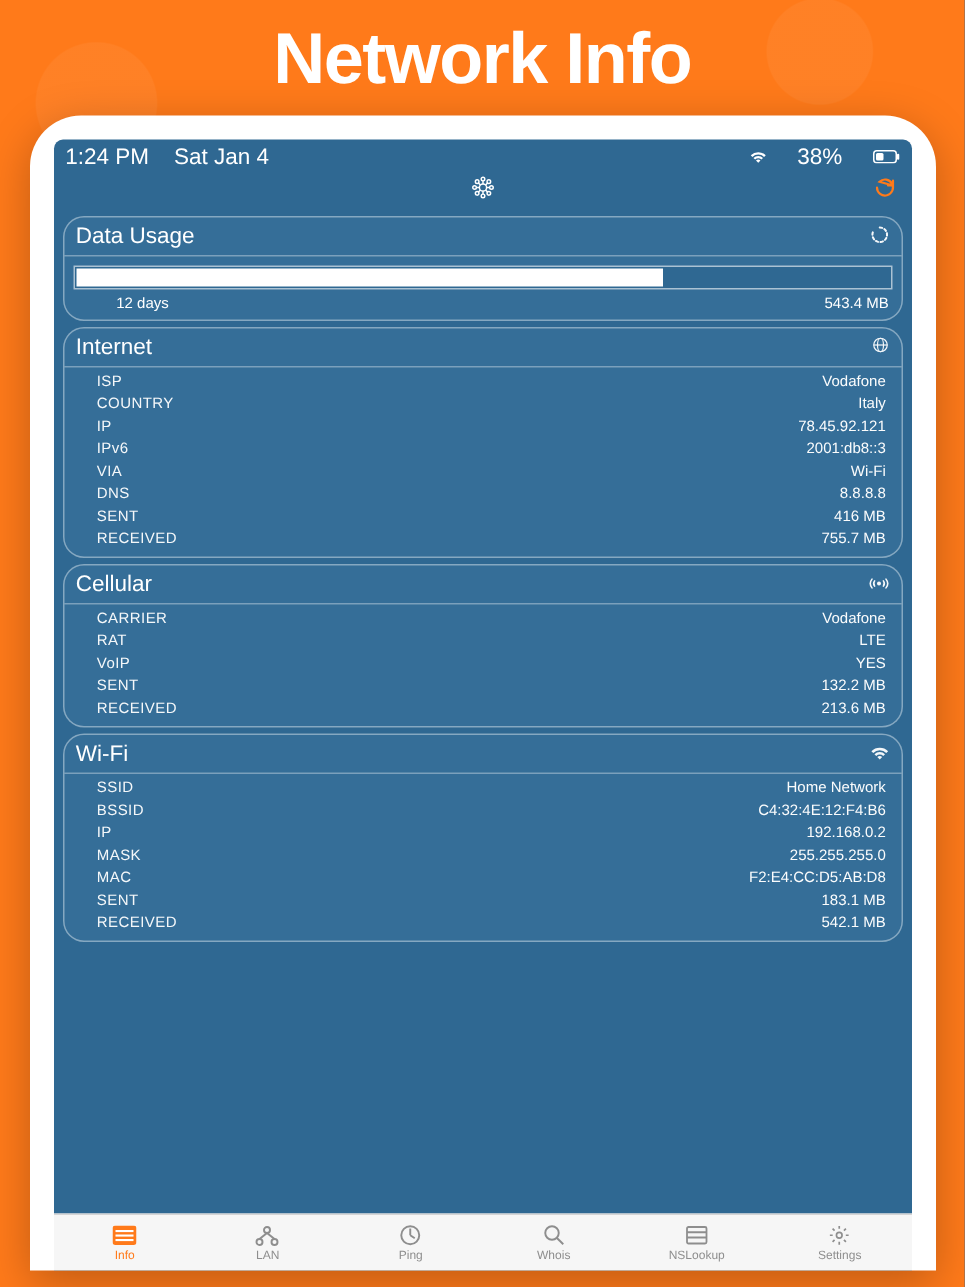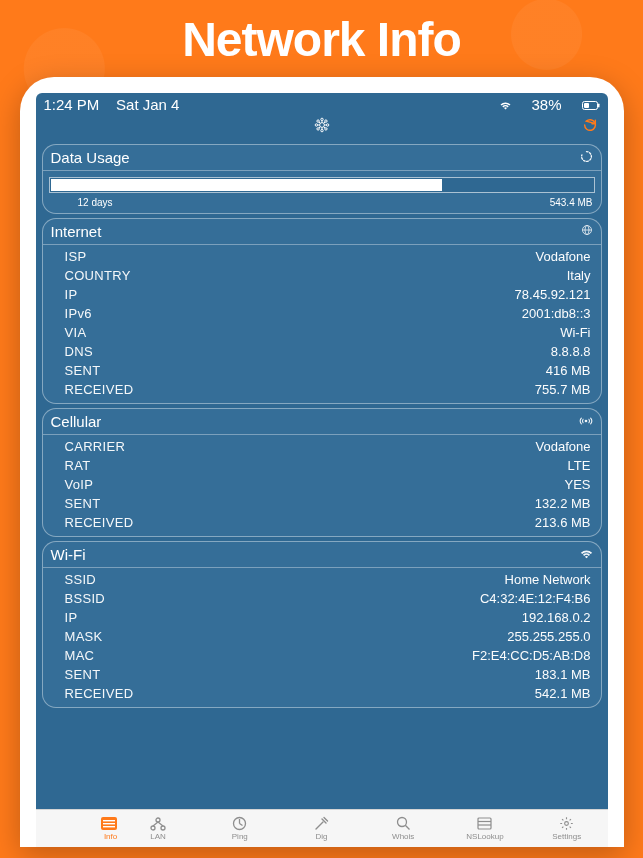--- a/index.html
+++ b/index.html
@@ -73,21 +73,21 @@
     display:flex; justify-content:space-between; align-items:center;
     padding: 4px 8px;
     border-bottom: 1px solid rgba(255,255,255,0.35);
     color:#fff; font-size:15px; font-weight:400;
   }
   .panel-header .hicon { font-size:12px; opacity:0.95; }
   .panel-body { padding: 2px 0 4px 0; }
   .row {
     display:flex; justify-content:space-between;
     padding: 2px 10px 2px 22px;
-    color:#fff; font-size:13px; font-weight:400;
+    color:#fff; font-size:10px; font-weight:400;
   }
   .row .label { opacity:0.95; letter-spacing:0.3px;}
   .row .value { opacity:0.98; }
   .usage-bar-wrap {
     margin: 6px 6px 2px 6px;
     height: 16px;
     border: 1px solid rgba(255,255,255,0.6);
     background: #2f6892;
     position:relative;
   }
@@ -103,21 +103,21 @@
   .tab-bar {
     height: 38px;
     background: #f6f6f6;
     border-top: 1px solid #d5d5d5;
     display:flex;
   }
   .tab {
     flex:1; display:flex; flex-direction:column; align-items:center; justify-content:center;
     font-size:8px; color:#8e8e8e; gap:1px;
   }
-  .tab.active { color:#ff7a1a;align-items:flex-end; }
+  .tab.active { color:#ff7a1a; }
   .tab .ticon { height:15px; display:flex; align-items:center; justify-content:center;}
   .tab svg { display:block; }
 </style>
 </head>
 <body>
 
 <div class="bg-pattern"></div>
 <div class="hero">Network Info</div>
 
 <div class="tablet">
@@ -352,30 +352,20 @@
         <span class="ticon">
             <svg width="15" height="15" viewBox="0 0 15 15" fill="none" stroke="#8e8e8e" stroke-width="1.3">
               <circle cx="7.5" cy="7.5" r="6"></circle>
               <path d="M7.5 7.5 L7.5 3 M7.5 7.5 L10.5 9.5"></path>
             </svg>
           </span>
         <span>Ping</span>
       </div>
       <div class="tab">
         <span class="ticon">
-            <svg width="15" height="15" viewBox="0 0 15 15" fill="none" stroke="#8e8e8e" stroke-width="1.4" stroke-linecap="round">
-              <path d="M2 13 L9 6"></path>
-              <path d="M8 3 L12 7"></path>
-              <path d="M10 1.5 L13.5 5"></path>
-            </svg>
-          </span>
-        <span>Dig</span>
-      </div>
-      <div class="tab">
-        <span class="ticon">
             <svg width="15" height="15" viewBox="0 0 15 15" fill="none" stroke="#8e8e8e" stroke-width="1.3">
               <circle cx="6" cy="6" r="4.5"></circle>
               <line x1="9.3" y1="9.3" x2="13.5" y2="13.5"></line>
             </svg>
           </span>
         <span>Whois</span>
       </div>
       <div class="tab">
         <span class="ticon">
             <svg width="15" height="13" viewBox="0 0 15 13" fill="none" stroke="#8e8e8e" stroke-width="1.2">

